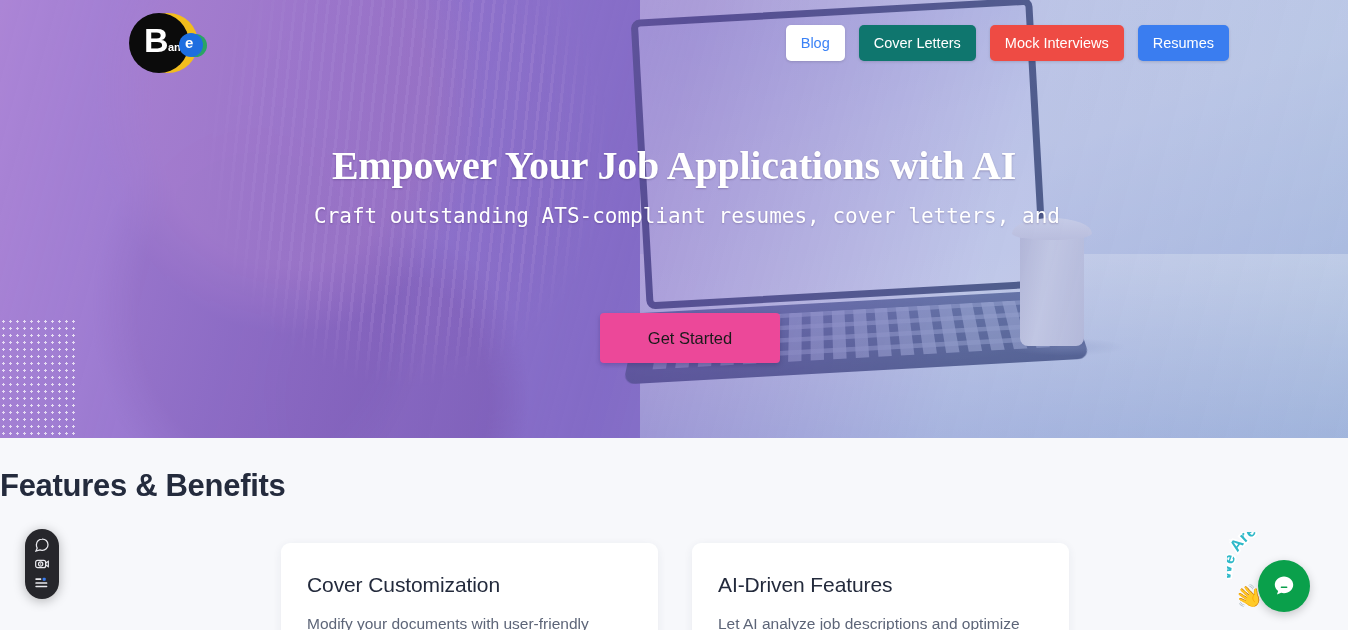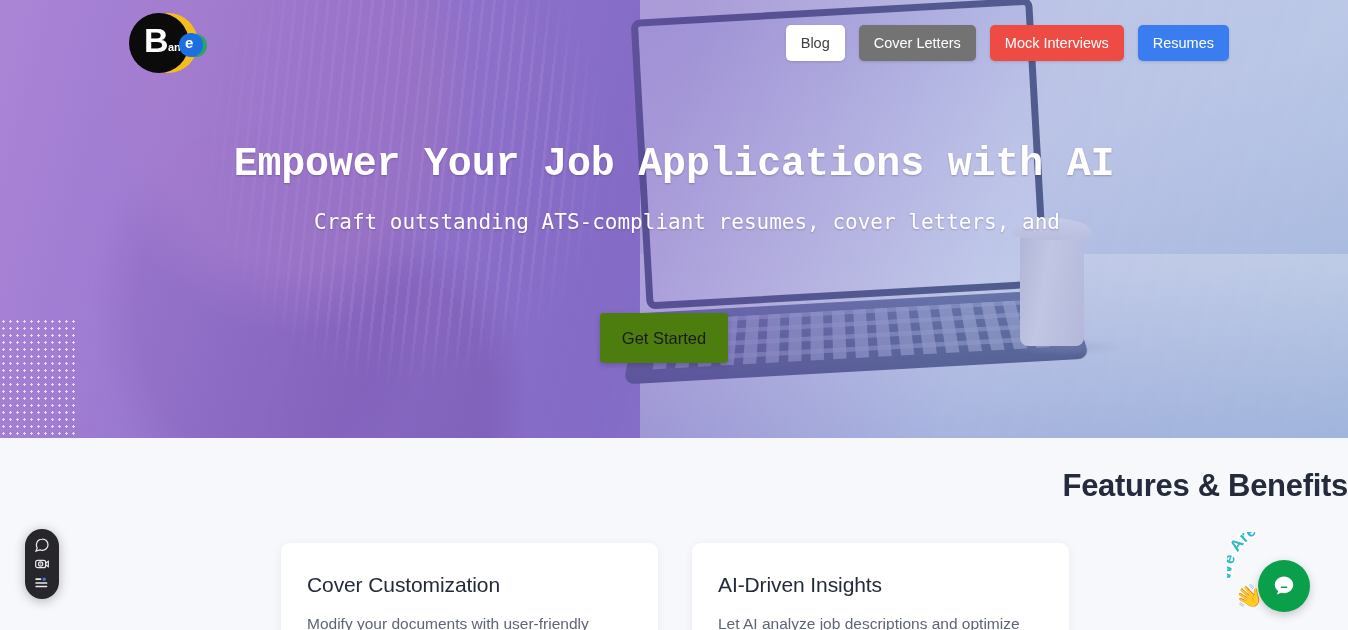--- a/index.html
+++ b/index.html
@@ -125,53 +125,53 @@
 
   
   .nav { position:absolute; top:25px; right:119px; display:flex; gap:14px; }
   .nav a {
     display:flex; align-items:center; justify-content:center;
     height:36px; padding:0 15px;
     border-radius:5px; text-decoration:none;
     font-size:14.5px; color:#fff; white-space:nowrap;
     box-shadow:0 1px 3px rgba(0,0,0,.15);
   }
-  .nav .n-blog{ background:#fff; color:#404040;text-align:right; }
-  .nav .n-cover{ background:#737373; }
+  .nav .n-blog{ background:#fff; color:#3b82f6;text-align:right; }
+  .nav .n-cover{ background:#0f766e; }
   .nav .n-mock{ background:#ee4b44;text-align:right; }
   .nav .n-res{ background:#3a7df0;text-align:center; }
 
   
   .hero-copy { position:absolute; left:0; right:0; top:142px; text-align:center; }
   .hero-title{
-    font-family:Liberation Mono, monospace;
+    font-family:Liberation Serif, serif;
     font-weight:700; font-size:40px; color:#fff; letter-spacing:-.2px;
     text-shadow:0 1px 2px rgba(40,20,70,.28);
   }
   .hero-sub{
-    margin-top:18px;
+    margin-top:10px;
     font-family:"DejaVu Sans Mono","Liberation Mono",monospace;
     font-size:21px; line-height:35px; color:#ffffff;
     text-shadow:0 1px 2px rgba(40,20,70,.25);
     padding-left:26px;
   }
   .cta{
     position:absolute; left:600px; top:313px;
-    width:128px; height:50px;
-    background:#4d7c0f; color:#1b1b1b;
+    width:180px; height:50px;
+    background:#ec4899; color:#1b1b1b;
     border:none; border-radius:4px;
     font-family:"Liberation Sans", sans-serif;
     font-size:16.5px; cursor:pointer;
     box-shadow:0 2px 5px rgba(30,10,60,.22);
   }
 
   
   .features { position:relative; width:1348px; height:192px; background:#f7f8fb; }
   .features-title{
-    text-align:right; padding-top:30px;
+    text-align:left; padding-top:30px;
     font-size:31px; font-weight:700; color:#242b3d; letter-spacing:-.3px;
   }
   .cards{
     position:absolute; top:105px; left:281px;
     display:flex; gap:34px;
   }
   .card{
     width:377px; height:120px;
     background:#fff; border-radius:9px;
     box-shadow:0 2px 10px rgba(40,50,90,.07);
@@ -261,21 +261,21 @@
 
 <section class="features">
   <h2 class="features-title">Features &amp; Benefits</h2>
 
   <div class="cards">
     <div class="card">
       <h3>Cover Customization</h3>
       <p>Modify your documents with user-friendly</p>
     </div>
     <div class="card">
-      <h3>AI-Driven Insights</h3>
+      <h3>AI-Driven Features</h3>
       <p>Let AI analyze job descriptions and optimize</p>
     </div>
   </div>
 </section>
 
 <div class="acc-widget">
   <span class="ic">
     <svg viewBox="0 0 24 24" width="16" height="16" fill="none" stroke="#e9e9ee" stroke-width="1.9">
       <path d="M21 11.5a8.4 8.4 0 0 1-9 8.4 9.3 9.3 0 0 1-3.2-.6L3 21l1.8-4.4A8.2 8.2 0 0 1 3.6 11.5 8.4 8.4 0 0 1 12 3.1a8.4 8.4 0 0 1 9 8.4z"></path>
     </svg>

